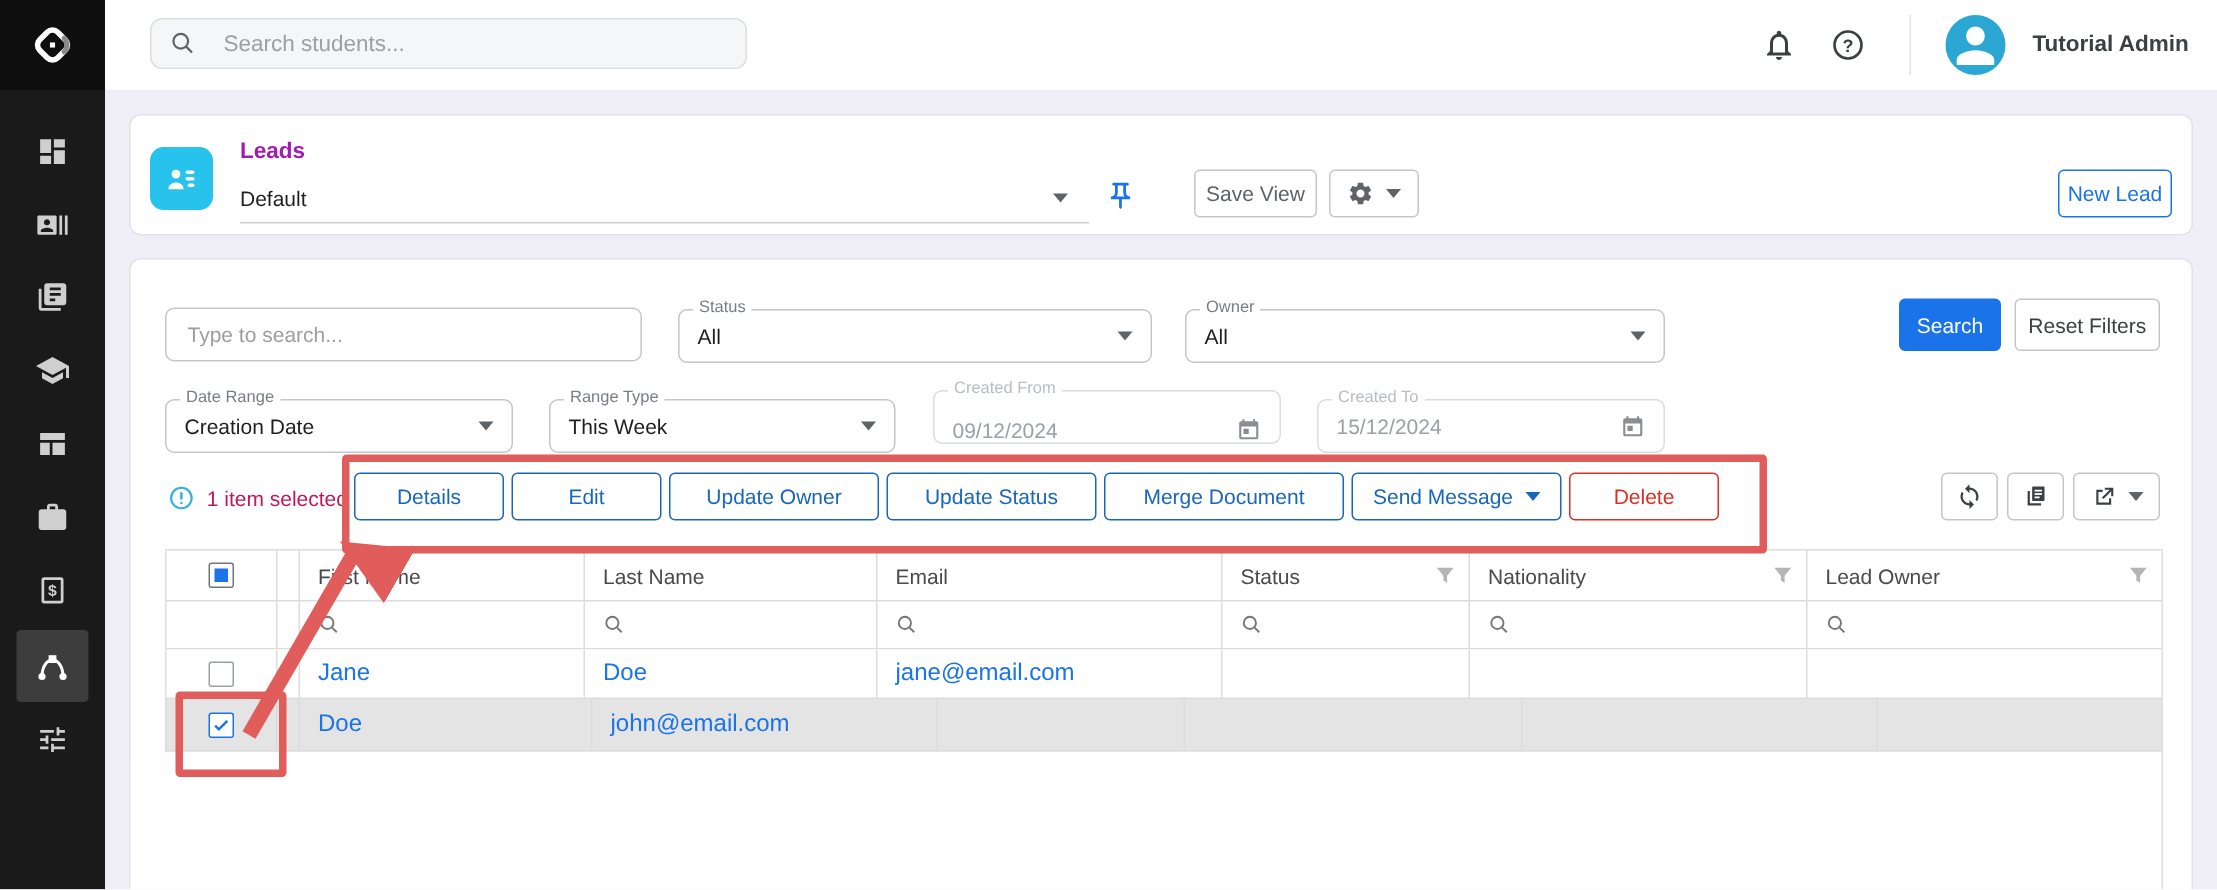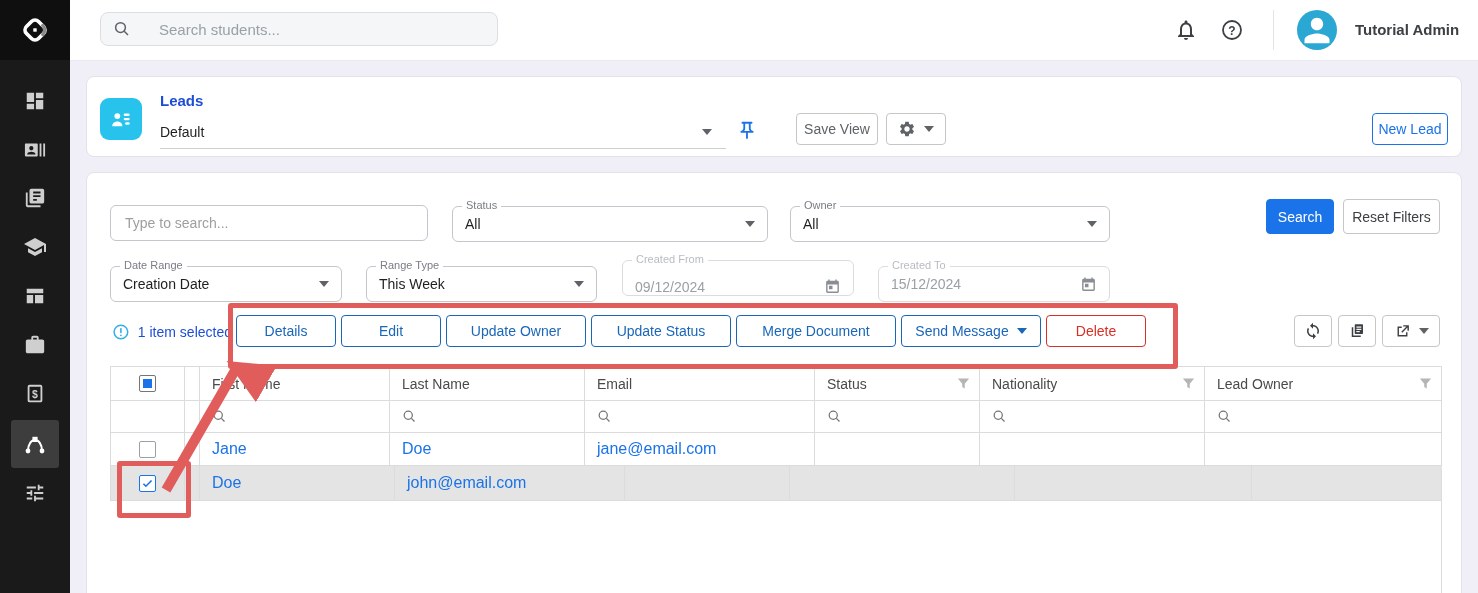--- a/index.html
+++ b/index.html
@@ -2,37 +2,37 @@
 <html><head>
 <meta charset="utf-8">
 <style>
   html,body{margin:0;padding:0;}
   body{font-family:"Liberation Sans",sans-serif;background:#fff;}
   .root{position:relative;width:1478px;height:593px;overflow:hidden;background:#f0eff7;font-size:14px;color:#202124;}
   .abs{position:absolute;}
   
   .topbar{left:70px;top:0;width:1408px;height:60px;background:#fff;border-bottom:1px solid #e9e9ef;}
   .tb-search{left:30px;top:12px;width:398px;height:34px;background:#f5f6f8;border:1px solid #dcdee3;border-radius:8px;display:flex;align-items:center;padding:0 12px;box-sizing:border-box;}
-  .tb-search input{border:0;background:transparent;outline:none;flex:1;font:inherit;font-size:15px;color:#000000;margin-left:26px;}
+  .tb-search input{border:0;background:transparent;outline:none;flex:1;font:inherit;font-size:15px;color:#000000;margin-left:16px;}
   .tb-search input::placeholder{color:#9aa0a6;}
   .iconbtn{display:flex;align-items:center;justify-content:center;cursor:pointer;}
   .vdivider{width:1px;background:#e3e3e8;}
   .avatar{width:40px;height:40px;border-radius:50%;background:#2aa7d2;display:flex;align-items:center;justify-content:center;overflow:hidden;}
   .username{font-size:15px;font-weight:bold;color:#3c4043;}
   
   .sidebar{left:0;top:0;width:70px;height:593px;background:#1a1a1a;}
   .logo{left:0;top:0;width:70px;height:60px;background:#0f0f0f;display:flex;align-items:center;justify-content:center;}
   .nav-item{left:11px;width:48px;height:48px;border-radius:3px;display:flex;align-items:center;justify-content:center;cursor:pointer;}
   .nav-item.active{background:#3d3d3d;}
   .nav-item svg{display:block;}
   
   .card{background:#fff;border:1px solid #e2e2ea;border-radius:8px;box-sizing:border-box;}
   
   .leads-icon{left:100px;top:98px;width:42px;height:42px;border-radius:9px;background:#27c3ec;display:flex;align-items:center;justify-content:center;}
-  .page-title{left:160px;top:92px;font-size:15px;font-weight:bold;color:#1d4ed8;}
+  .page-title{left:160px;top:92px;font-size:15px;font-weight:bold;color:#a21caf;}
   .view-select{left:160px;top:116px;width:566px;height:32px;border-bottom:1px solid #cfcfcf;display:flex;align-items:center;cursor:pointer;}
   .view-select .val{font-size:14px;color:#1f1f1f;}
   .caret{width:0;height:0;border-left:5px solid transparent;border-right:5px solid transparent;border-top:6px solid #5f6368;}
   .btn{display:flex;align-items:center;justify-content:center;border-radius:4px;box-sizing:border-box;font-size:14px;cursor:pointer;background:#fff;}
   .btn.gray{border:1px solid #c6c6c6;color:#5f6368;}
   .btn.blue-outline{border:1px solid #1a73e8;color:#1a73e8;}
   .btn.toolbar-btn{border:1px solid #1a66b8;color:#1a66b8;}
   .btn.red-outline{border:1px solid #d93025;color:#d93025;}
   .btn.primary{background:#1a73e8;color:#fff;border:1px solid #1a73e8;}
   
@@ -229,21 +229,21 @@
         <path d="M19 4h-1V2h-2v2H8V2H6v2H5c-1.1 0-2 .9-2 2v13c0 1.1.9 2 2 2h14c1.1 0 2-.9 2-2V6c0-1.1-.9-2-2-2zm0 15H5V9h14v10zM7 11h5v5H7z" fill="#8a8d93"></path>
       </svg>
   </div>
 
   <div class="abs" style="left:112px;top:323px;width:120px;display:flex;align-items:center;gap:8px;">
     <svg width="18" height="18" viewBox="0 0 24 24">
         <circle cx="12" cy="12" r="9.2" fill="none" stroke="#35b0e5" stroke-width="2"></circle>
         <rect x="10.9" y="6.6" width="2.2" height="7" rx="1" fill="#35b0e5"></rect>
         <rect x="10.9" y="15.4" width="2.2" height="2.2" rx="1" fill="#35b0e5"></rect>
       </svg>
-    <span style="font-size:14px;color:#1d4ed8;white-space:nowrap;">1 item selected</span>
+    <span style="font-size:14px;color:#be185d;white-space:nowrap;">1 item selected</span>
   </div>
 
   <div class="abs btn toolbar-btn" style="left:236px;top:315px;width:100px;height:32px;">
       <span>Details</span>
     </div>
   <div class="abs btn toolbar-btn" style="left:341px;top:315px;width:100px;height:32px;">
       <span>Edit</span>
     </div>
   <div class="abs btn toolbar-btn" style="left:446px;top:315px;width:140px;height:32px;">
       <span>Update Owner</span>

